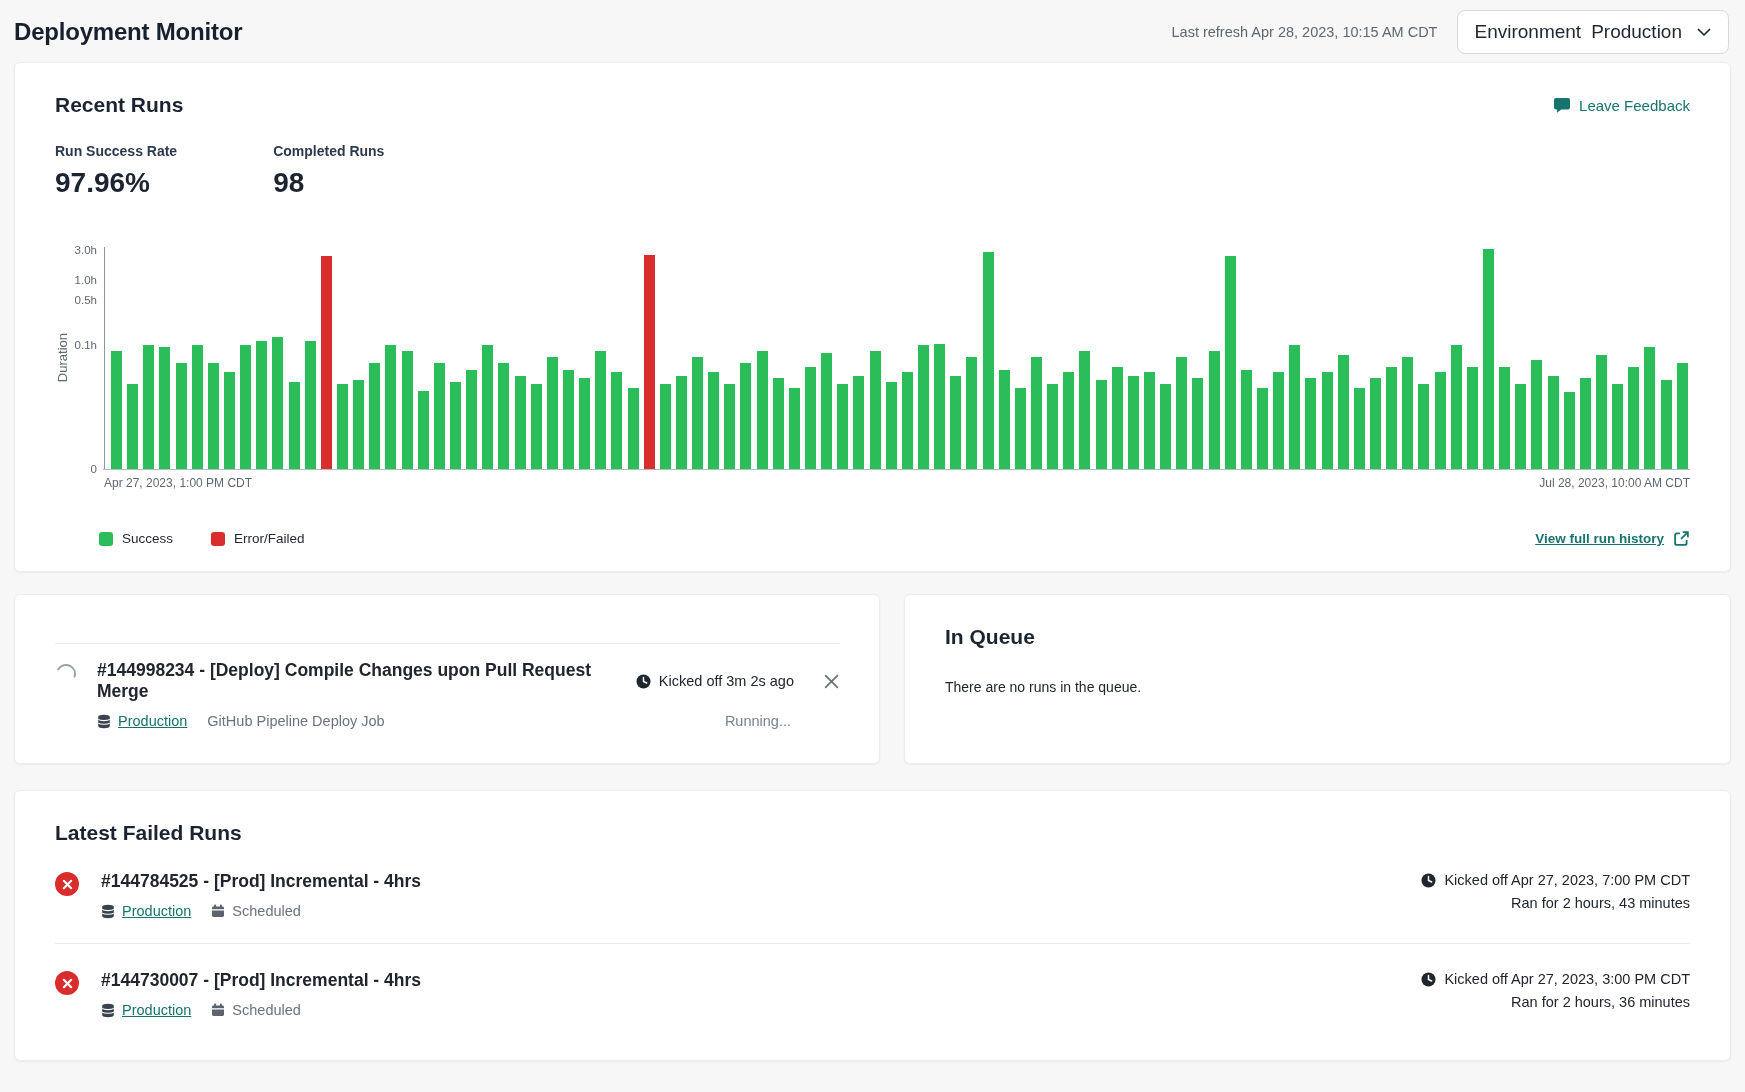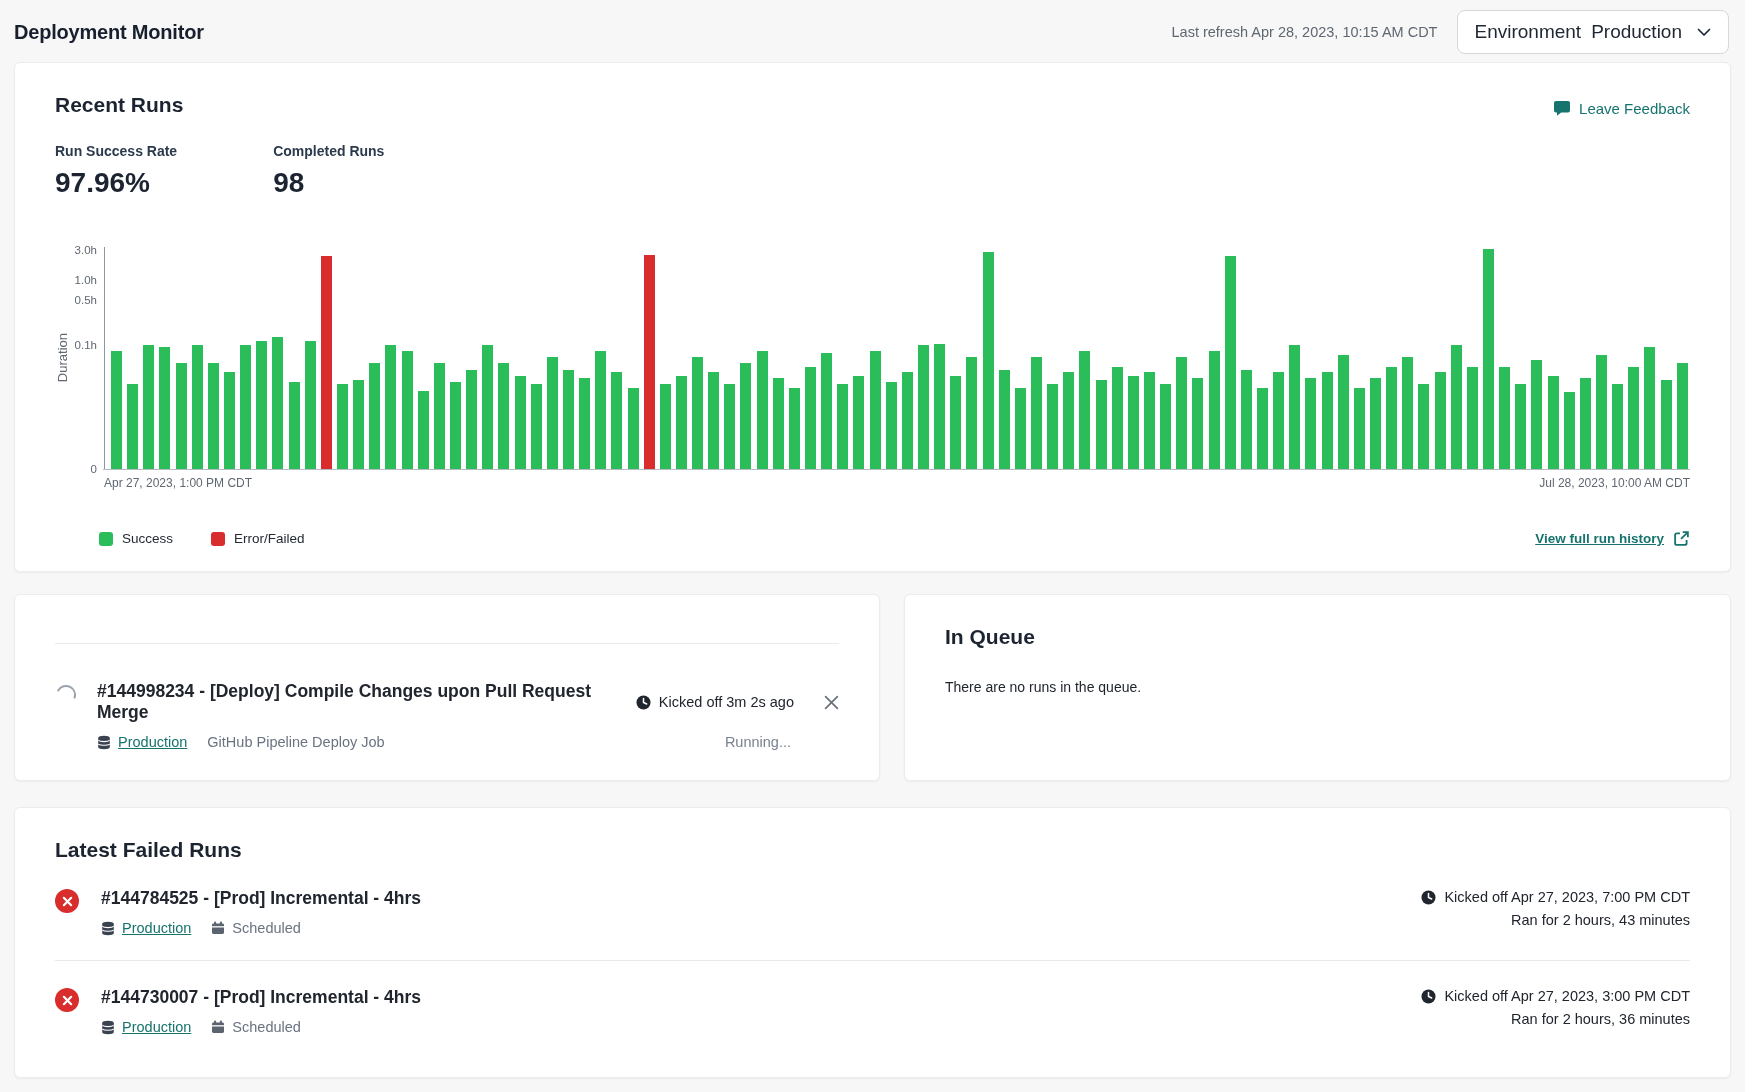--- a/index.html
+++ b/index.html
@@ -8,37 +8,37 @@
     width:1745px; min-height:1092px;
     background:#f7f7f8;
     font-family:"Liberation Sans", sans-serif;
     color:#1b2430;
   }
   
   .page-header{
     display:flex; align-items:center; justify-content:space-between;
     padding:10px 16px 8px 14px; height:62px;
   }
-  .page-title{ font-size:20px; font-weight:700; color:#18202e; letter-spacing:-0.2px; }
+  .page-title{ font-size:24px; font-weight:700; color:#18202e; letter-spacing:-0.2px; }
   .header-right{ display:flex; align-items:center; gap:20px; }
   .last-refresh{ font-size:14.5px; color:#5f6771; }
   .env-dropdown{
     display:flex; align-items:center; gap:10px;
     background:#fff; border:1px solid #d5d9de; border-radius:8px;
     padding:10px 16px; font-size:19px; color:#1f2733; cursor:pointer;
   }
   .env-dropdown .chev{ display:flex; margin-left:4px; }
   
   .main{ padding:0 14px 14px 14px; }
   .card{
     background:#fff; border:1px solid #ececee; border-radius:6px;
     box-shadow:0 1px 2px rgba(20,24,31,.05);
   }
   .card-recent{ padding:30px 40px 24px 40px; margin-bottom:22px; }
-  .card-head{ display:flex; align-items:flex-end; justify-content:space-between; }
+  .card-head{ display:flex; align-items:center; justify-content:space-between; }
   .card-title{ font-size:21px; font-weight:700; color:#1b2430; }
   .feedback-link{ display:flex; align-items:center; gap:8px; color:#17736e; font-size:15px; cursor:pointer; }
   
   .kpis{ display:flex; gap:96px; margin-top:26px; }
   .kpi-label{ font-size:14px; font-weight:700; color:#2c3a4e; }
   .kpi-value{ font-size:28px; font-weight:700; color:#1b2430; margin-top:8px; }
   
   .chart{ display:flex; margin-top:48px; }
   .duration-col{ width:14px; display:flex; align-items:center; justify-content:center; }
   .duration-label{
@@ -76,21 +76,21 @@
     color:#17736e; font-size:13.5px; font-weight:700; cursor:pointer;
   }
   .history-link .txt{ text-decoration:underline; }
   
   .two-col{ display:flex; gap:24px; margin-bottom:26px; }
   .card-progress{ width:866px; padding:30px 40px; min-height:170px; }
   .card-queue{ flex:1; padding:30px 40px; min-height:170px; }
   .divider{ border-bottom:1px solid #e8eaec; margin-top:18px; }
   .queue-empty{ margin-top:30px; font-size:14px; color:#21262e; }
   
-  .run-row{ display:flex; margin-top:37px; }
+  .run-row{ display:flex; margin-top:16px; }
   .spinner-col{ width:42px; padding-top:3px; }
   .run-main{ flex:1; display:flex; flex-direction:column; gap:11px; }
   .run-line1{ display:flex; align-items:center; }
   .run-title{ flex:1; font-size:17.5px; font-weight:700; color:#20252e; }
   .kicked{ display:flex; align-items:center; gap:8px; font-size:14.5px; color:#20252e; white-space:nowrap; }
   .close-btn{ margin-left:30px; cursor:pointer; display:flex; }
   .run-line2{ display:flex; align-items:center; }
   .run-tags{ flex:1; display:flex; align-items:center; gap:20px; }
   .tag{ display:flex; align-items:center; gap:7px; font-size:14.5px; }
   .env-link{ color:#17736e; text-decoration:underline; cursor:pointer; }

